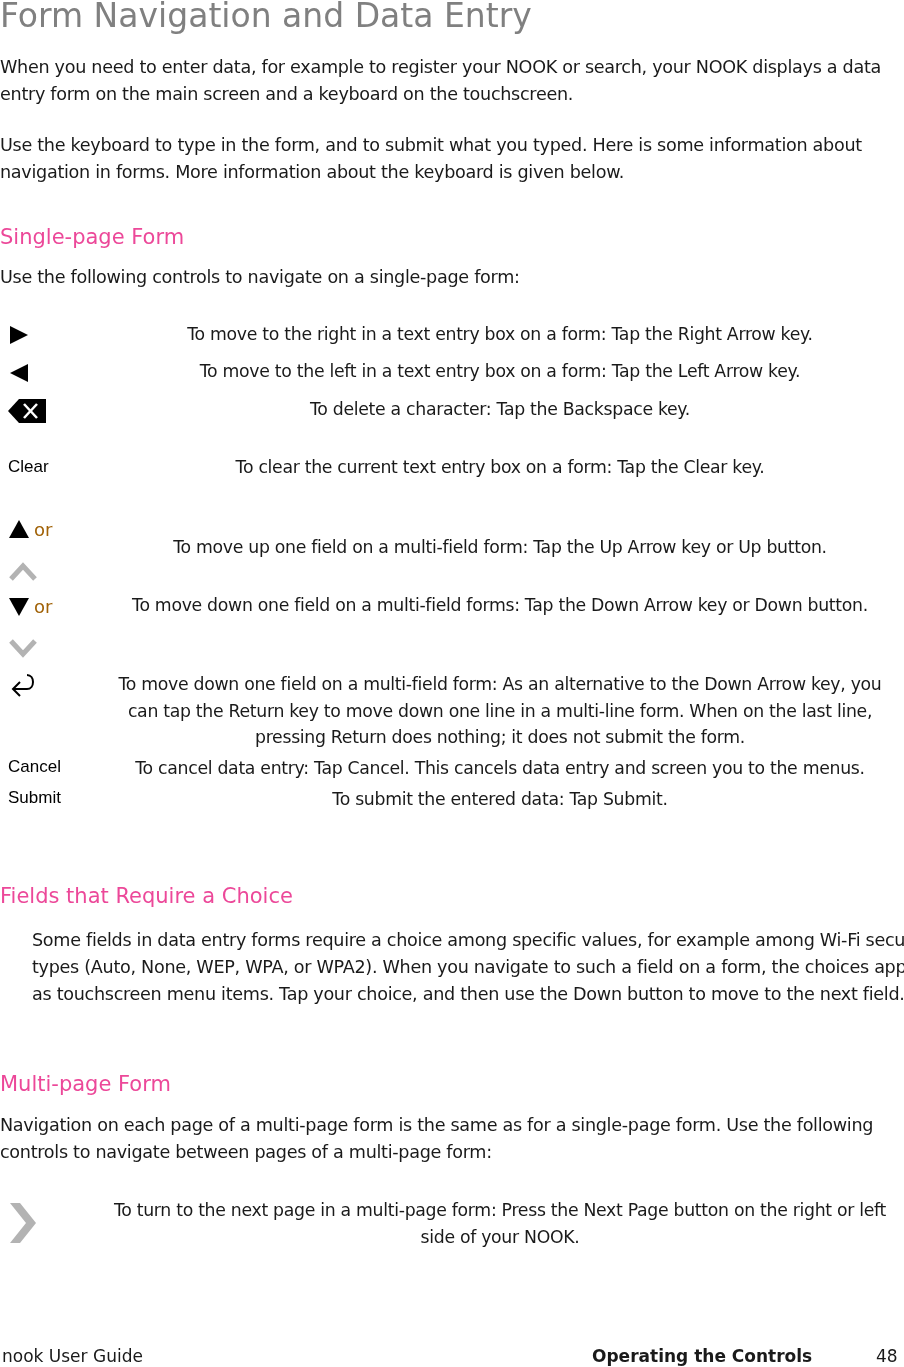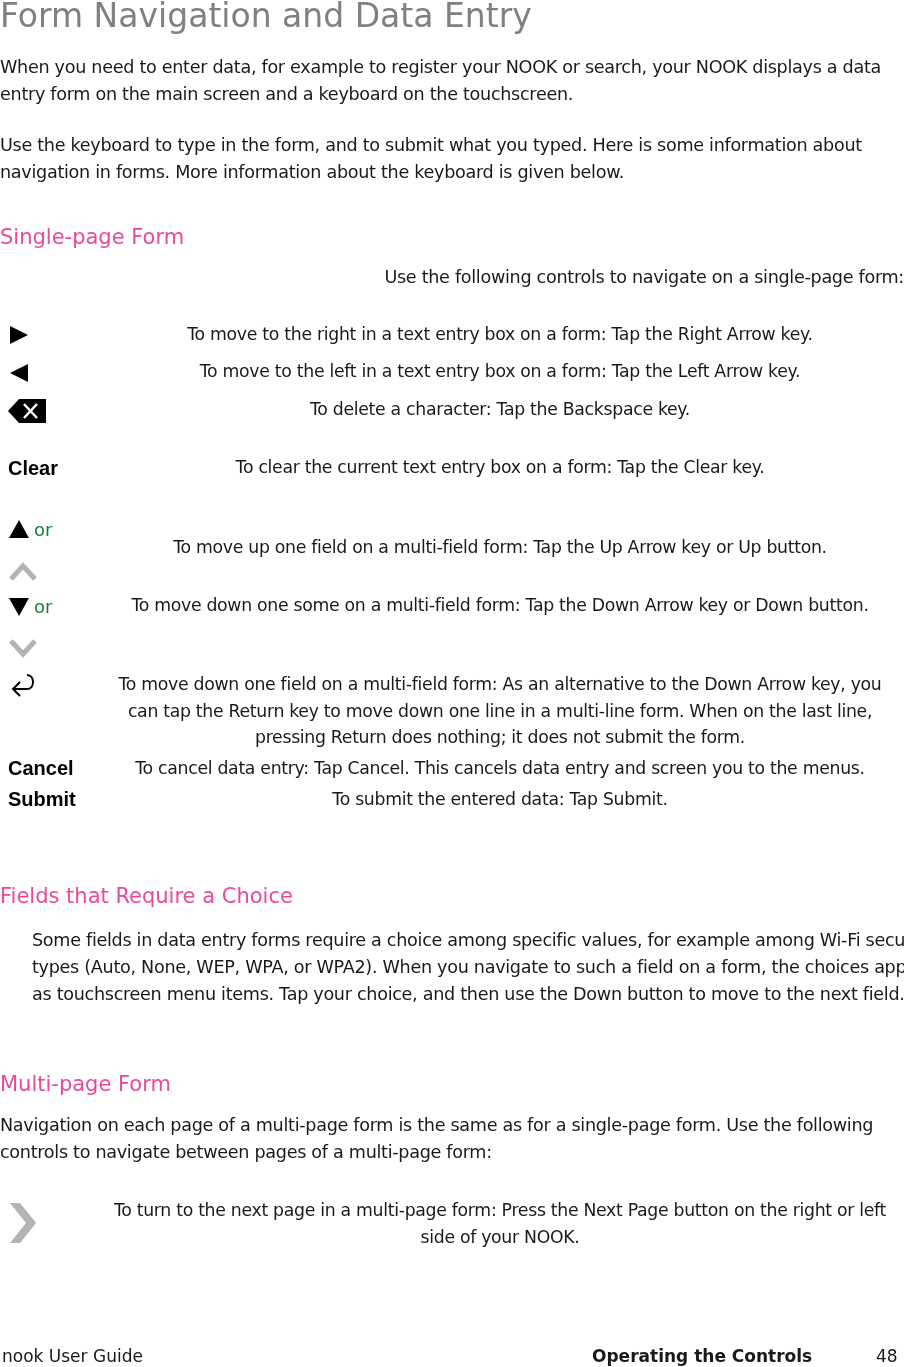--- a/index.html
+++ b/index.html
@@ -16,37 +16,37 @@
     left: 0; width: 904px; font-size: 17.6px; line-height: 27px; margin: 0;
     letter-spacing: -0.3px;
   }
   .h2 {
     left: 0; font-size: 21px; color: #ec4899; margin: 0; font-weight: normal; white-space: nowrap;
   }
   .row-text {
     left: 105px; width: 790px; font-size: 17.3px; line-height: 26.5px; margin: 0; letter-spacing: -0.3px; text-align: center;
   }
   .key-label {
-    font-family: "Liberation Sans", sans-serif; font-weight: bold; font-size: 20px; color: #000;
+    font-family: "Liberation Sans", sans-serif; font-weight: normal; font-size: 17px; color: #000;
     left: 8px; white-space: nowrap;
   }
-  .or { font-size: 18px; color: #15803d; }
+  .or { font-size: 18px; color: #a16207; }
   .footer { top: 1346px; font-size: 17px; white-space: nowrap; }
   .footer-bold { font-weight: bold; }
 </style>
 </head>
 <body>
 
 <h1 class="abs title">Form Navigation and Data Entry</h1>
 
 <p class="abs para" style="top:54px;">When you need to enter data, for example to register your NOOK or search, your NOOK displays a data entry form on the main screen and a keyboard on the touchscreen.</p>
 <p class="abs para" style="top:132px;">Use the keyboard to type in the form, and to submit what you typed. Here is some information about navigation in forms. More information about the keyboard is given below.</p>
 
 <h2 class="abs h2" style="top:225px;">Single-page Form</h2>
-<p class="abs para" style="top:264px;text-align:right;">Use the following controls to navigate on a single-page form:</p>
+<p class="abs para" style="top:264px;">Use the following controls to navigate on a single-page form:</p>
 
 <div class="abs" style="left:10px; top:326px;">
   <svg width="18" height="18" viewBox="0 0 18 18">
       <polygon points="0,0 18,9 0,18" fill="#000"></polygon>
     </svg>
 </div>
 <p class="abs row-text" style="top:321px;">To move to the right in a text entry box on a form: Tap the Right Arrow key.</p>
 
 <div class="abs" style="left:10px; top:364px;">
   <svg width="18" height="18" viewBox="0 0 18 18">
@@ -84,21 +84,21 @@
   <svg width="20" height="18" viewBox="0 0 20 18">
       <polygon points="0,0 20,0 10,18" fill="#000"></polygon>
     </svg>
 </div>
 <span class="abs or" style="left:34px; top:596px;">or</span>
 <div class="abs" style="left:9px; top:639px;">
   <svg width="28" height="20" viewBox="0 0 28 20">
       <polyline points="2,2 14,15 26,2" fill="none" stroke="#b3b3b3" stroke-width="5"></polyline>
     </svg>
 </div>
-<p class="abs row-text" style="top:592px;">To move down one some on a multi-field form: Tap the Down Arrow key or Down button.</p>
+<p class="abs row-text" style="top:592px;">To move down one field on a multi-field forms: Tap the Down Arrow key or Down button.</p>
 
 <div class="abs" style="left:9px; top:672px;">
   <svg width="28" height="28" viewBox="0 0 28 28">
     <path d="M18,3 C26,3 26,17 18,17 L5,17" fill="none" stroke="#000" stroke-width="2"></path>
     <polyline points="11,10 4,17 11,24" fill="none" stroke="#000" stroke-width="2"></polyline>
   </svg>
 </div>
 <p class="abs row-text" style="top:671px;">To move down one field on a multi-field form: As an alternative to the Down Arrow key, you can tap the Return key to move down one line in a multi-line form. When on the last line, pressing Return does nothing; it does not submit the form.</p>
 
 <span class="abs key-label" style="top:757px;">Cancel</span>

